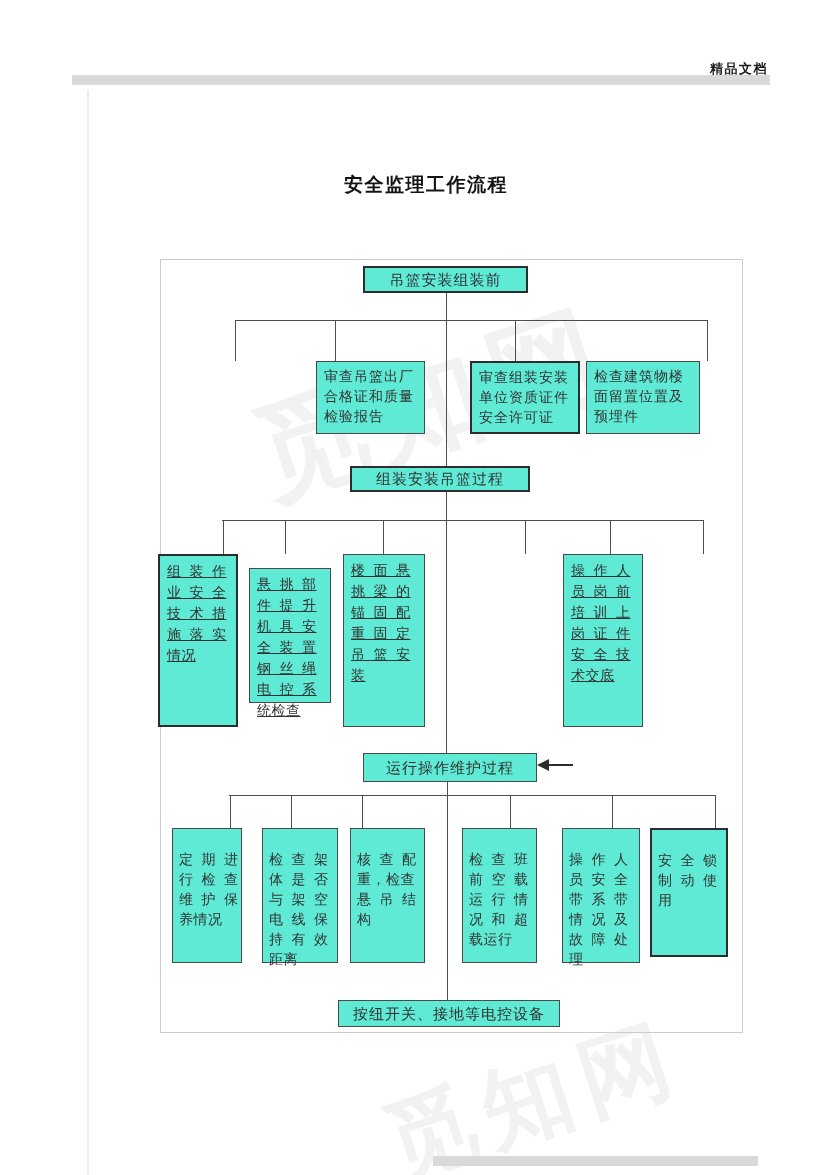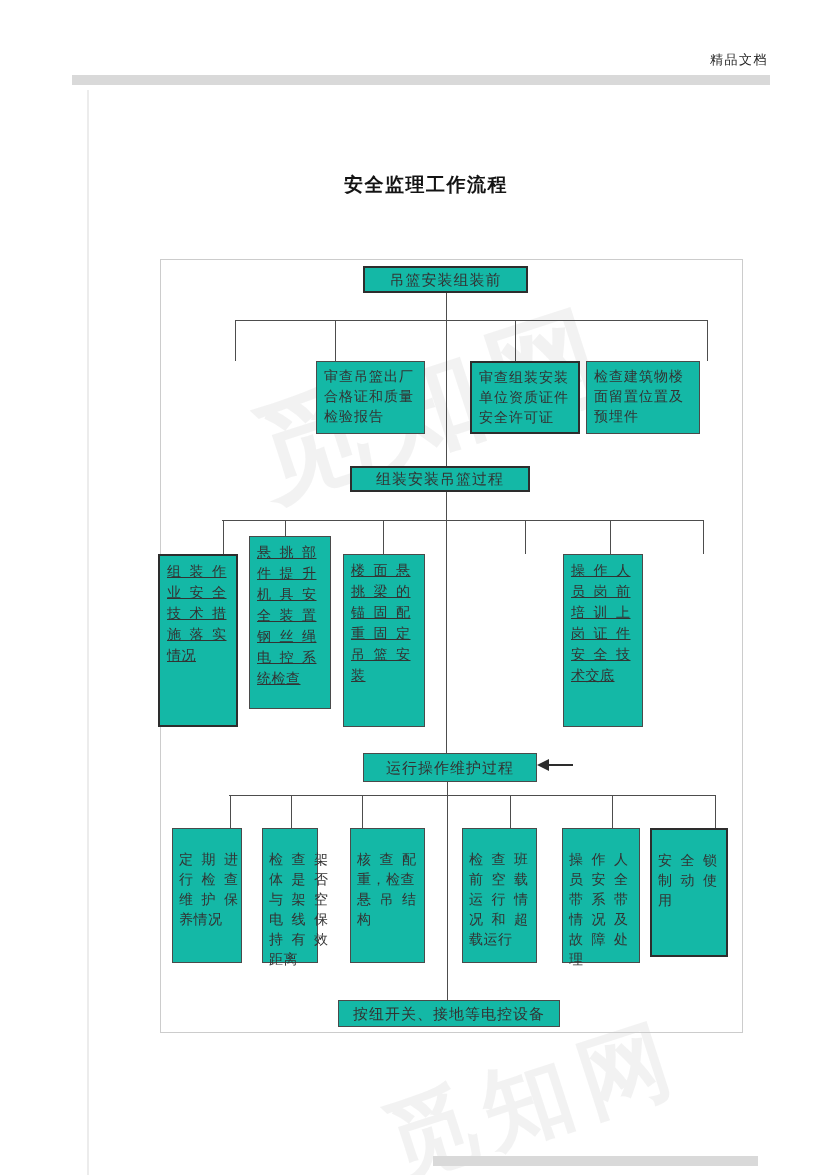--- a/index.html
+++ b/index.html
@@ -1,42 +1,42 @@
 <!DOCTYPE html>
 <html><head>
 <meta charset="utf-8">
 <style>
   html,body{margin:0;padding:0;background:#ffffff;}
   .page{
     position:relative;width:830px;height:1175px;background:#ffffff;overflow:hidden;
     font-family:"Liberation Serif","DejaVu Serif",serif;color:#2e2e2e;
   }
   .doc-tag{
-    position:absolute;left:710px;top:51px;font-size:13px;font-weight:normal;letter-spacing:1.5px;
+    position:absolute;left:710px;top:60px;font-size:13px;font-weight:bold;letter-spacing:1.5px;
     color:#1f1f1f;font-family:"Liberation Sans","DejaVu Sans",sans-serif;
   }
   .top-bar{position:absolute;left:72px;top:75px;width:698px;height:10px;background:#d9d9d9;}
   .bottom-bar{position:absolute;left:433px;top:1156px;width:325px;height:10px;background:#d9d9d9;}
   .margin-line{position:absolute;left:87px;top:90px;width:2px;height:1085px;background:#ececec;}
   .title{
     position:absolute;left:344px;top:172px;font-size:19px;font-weight:bold;letter-spacing:1.5px;
     color:#141414;font-family:"Liberation Sans","DejaVu Sans",sans-serif;
   }
   .wm{
     position:absolute;font-weight:bold;color:#8a8a8a;opacity:0.10;transform:rotate(-18deg);
     letter-spacing:12px;font-family:"Liberation Sans","DejaVu Sans",sans-serif;pointer-events:none;
   }
   .wm1{left:250px;top:330px;font-size:110px;}
   .wm2{left:380px;top:1040px;font-size:90px;}
   .frame{position:absolute;left:160px;top:259px;width:581px;height:772px;border:1px solid #cccccc;}
   .v,.h{position:absolute;background:#4d4d4d;}
   .v{width:1px;}
   .h{height:1px;}
   .box{
-    position:absolute;border:1px solid #4a4a4a;background:#14b8a6;box-sizing:border-box;
+    position:absolute;border:1px solid #4a4a4a;background:#5eead4;box-sizing:border-box;
     font-size:14px;line-height:20px;padding:5px 7px;white-space:pre;letter-spacing:1px;color:#333;
   }
   .thick{border-width:2px;border-color:#2d2d2d;}
   .hdr{
     display:flex;align-items:center;justify-content:center;text-align:center;padding:0;
     font-size:15px;letter-spacing:1px;white-space:nowrap;
   }
   .spaced{word-spacing:4px;letter-spacing:0.5px;}
   .r2{line-height:21px;text-decoration:underline;}
   .r3{line-height:20px;padding:21px 6px;}
@@ -103,21 +103,21 @@
 面留置位置及
 预埋件</div>
 
   <div class="box hdr thick" style="left:350px;top:466px;width:180px;height:26px">组装安装吊篮过程</div>
 
   <div class="box spaced r2 thick" style="left:158px;top:554px;width:80px;height:173px">组 装 作
 业 安 全
 技 术 措
 施 落 实
 情况</div>
-  <div class="box spaced r2" style="left:249px;top:536px;width:82px;height:173px">悬 挑 部
+  <div class="box spaced r2" style="left:249px;top:568px;width:82px;height:135px">悬 挑 部
 件 提 升
 机 具 安
 全 装 置
 钢 丝 绳
 电 控 系
 统检查</div>
   <div class="box spaced r2" style="left:343px;top:554px;width:82px;height:173px">楼 面 悬
 挑 梁 的
 锚 固 配
 重 固 定
@@ -129,21 +129,21 @@
 岗 证 件
 安 全 技
 术交底</div>
 
   <div class="box hdr" style="left:363px;top:753px;width:174px;height:29px">运行操作维护过程</div>
 
   <div class="box spaced r3" style="left:172px;top:828px;width:70px;height:135px">定 期 进
 行 检 查
 维 护 保
 养情况</div>
-  <div class="box spaced r3" style="left:262px;top:828px;width:56px;height:135px">检 查 架
+  <div class="box spaced r3" style="left:262px;top:828px;width:76px;height:135px">检 查 架
 体 是 否
 与 架 空
 电 线 保
 持 有 效
 距离</div>
   <div class="box spaced r3" style="left:350px;top:828px;width:75px;height:135px">核 查 配
 重，检查
 悬 吊 结
 构</div>
   <div class="box spaced r3" style="left:462px;top:828px;width:75px;height:135px">检 查 班

